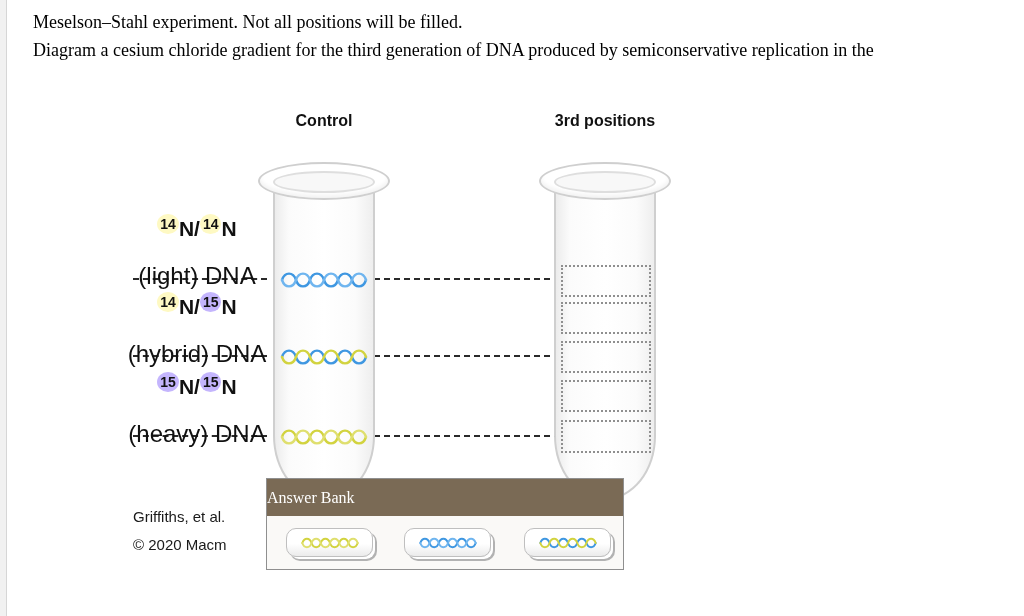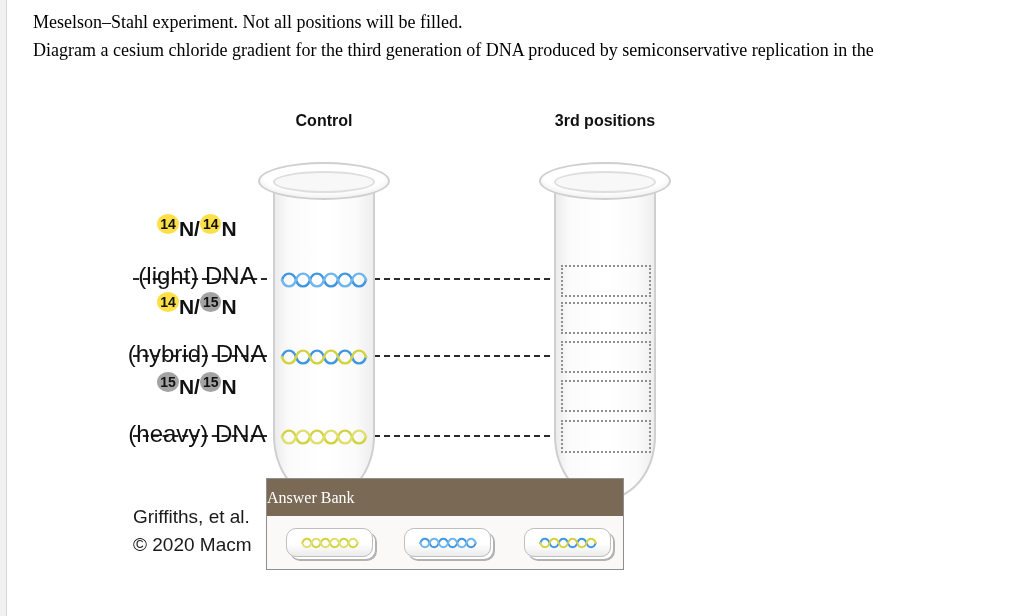--- a/index.html
+++ b/index.html
@@ -54,28 +54,28 @@
     position:absolute; left:561px; width:90px;
     border:2px dotted #8f8f8f; background:transparent;
   }
   
   .iso-block { position:absolute; left:118px; width:158px; text-align:center; color:#111; }
   .iso-line { font-size:21px; font-weight:bold; line-height:26px; white-space:nowrap; }
   .iso-sup {
     font-size:14px; font-weight:bold; position:relative; top:-7px;
     padding:2px 3px; border-radius:50%;
   }
-  .hl-blue { background:#fde047; }
-  .hl-yellow { background:#a3a3a3; }
+  .hl-blue { background:#fef9c3; }
+  .hl-yellow { background:#c4b5fd; }
   .iso-name { font-size:24px; font-weight:normal; line-height:26px; margin-top:19px; }
 
   
   .attribution {
     position:absolute; left:133px; top:503px; z-index:1;
-    font-size:19px; color:#1a1a1a; line-height:28px; white-space:nowrap;
+    font-size:15px; color:#1a1a1a; line-height:28px; white-space:nowrap;
   }
   
   .answer-bank {
     position:absolute; left:266px; top:478px; width:358px; height:92px;
     border:1px solid #8f8f8f; background:#faf9f7; z-index:10;
   }
   .answer-bank-header {
     height:37px; background:#7a6a55; color:#ffffff;
     font-family:"Liberation Serif", serif; font-size:16px;
     line-height:37px;

